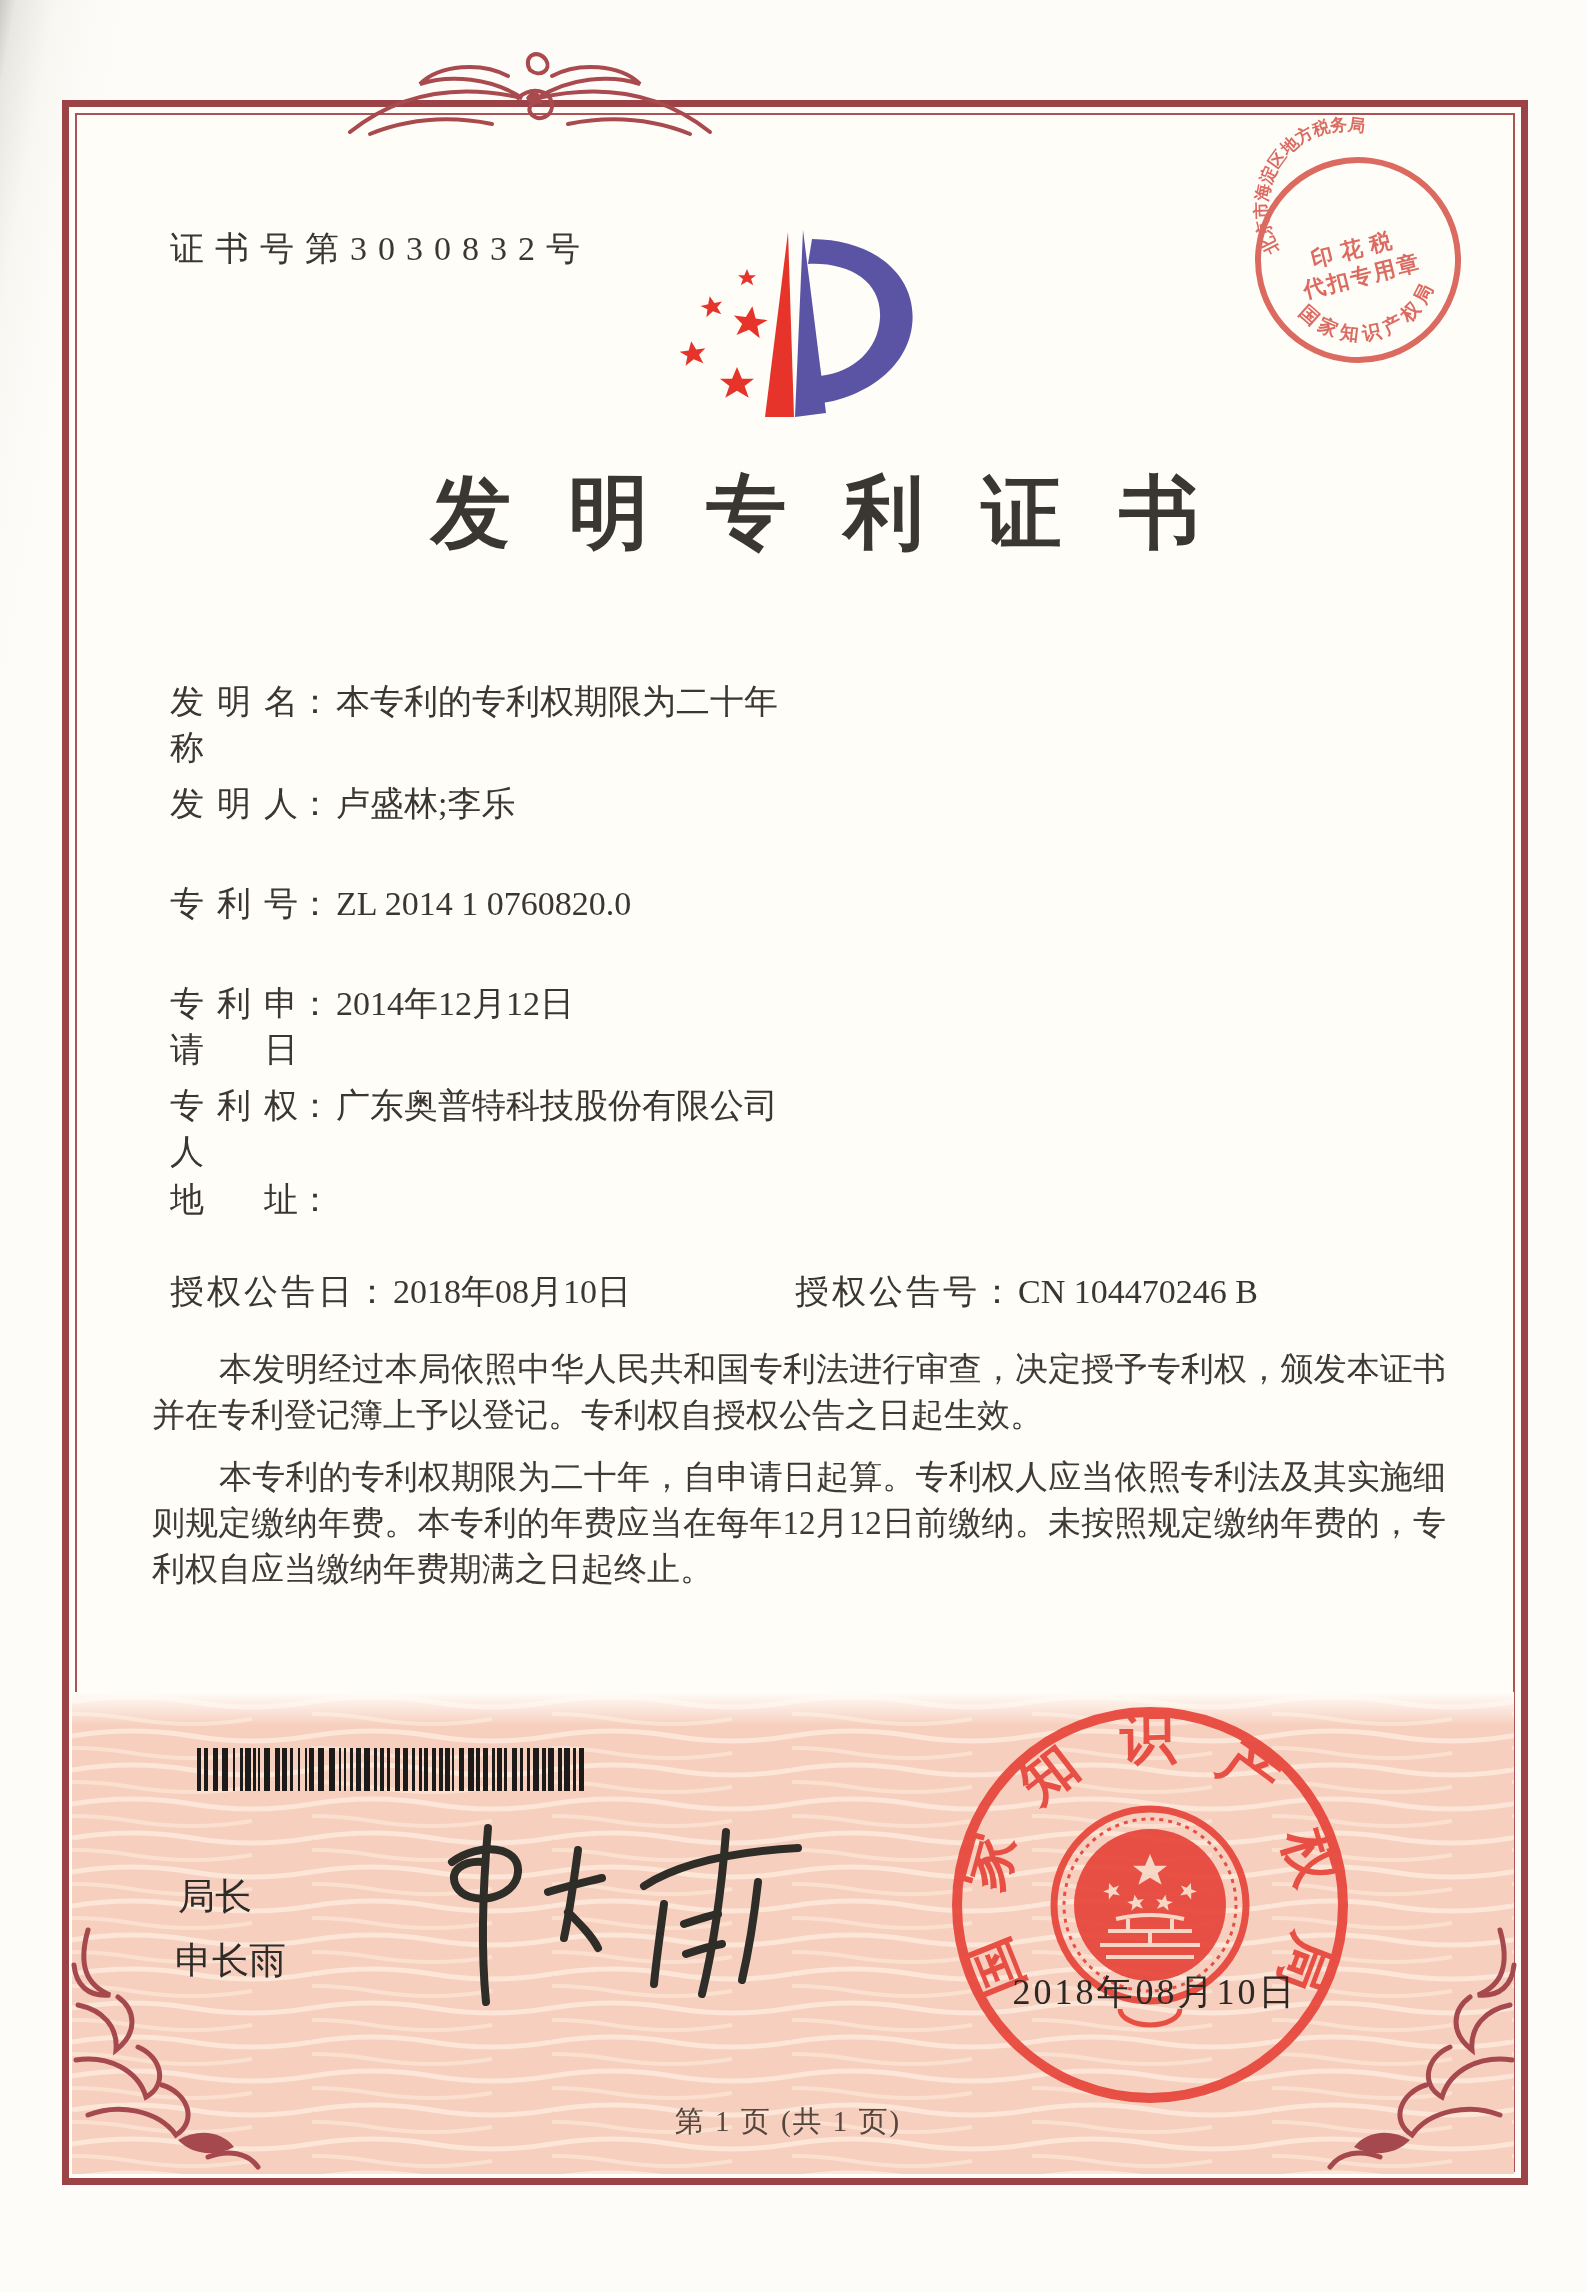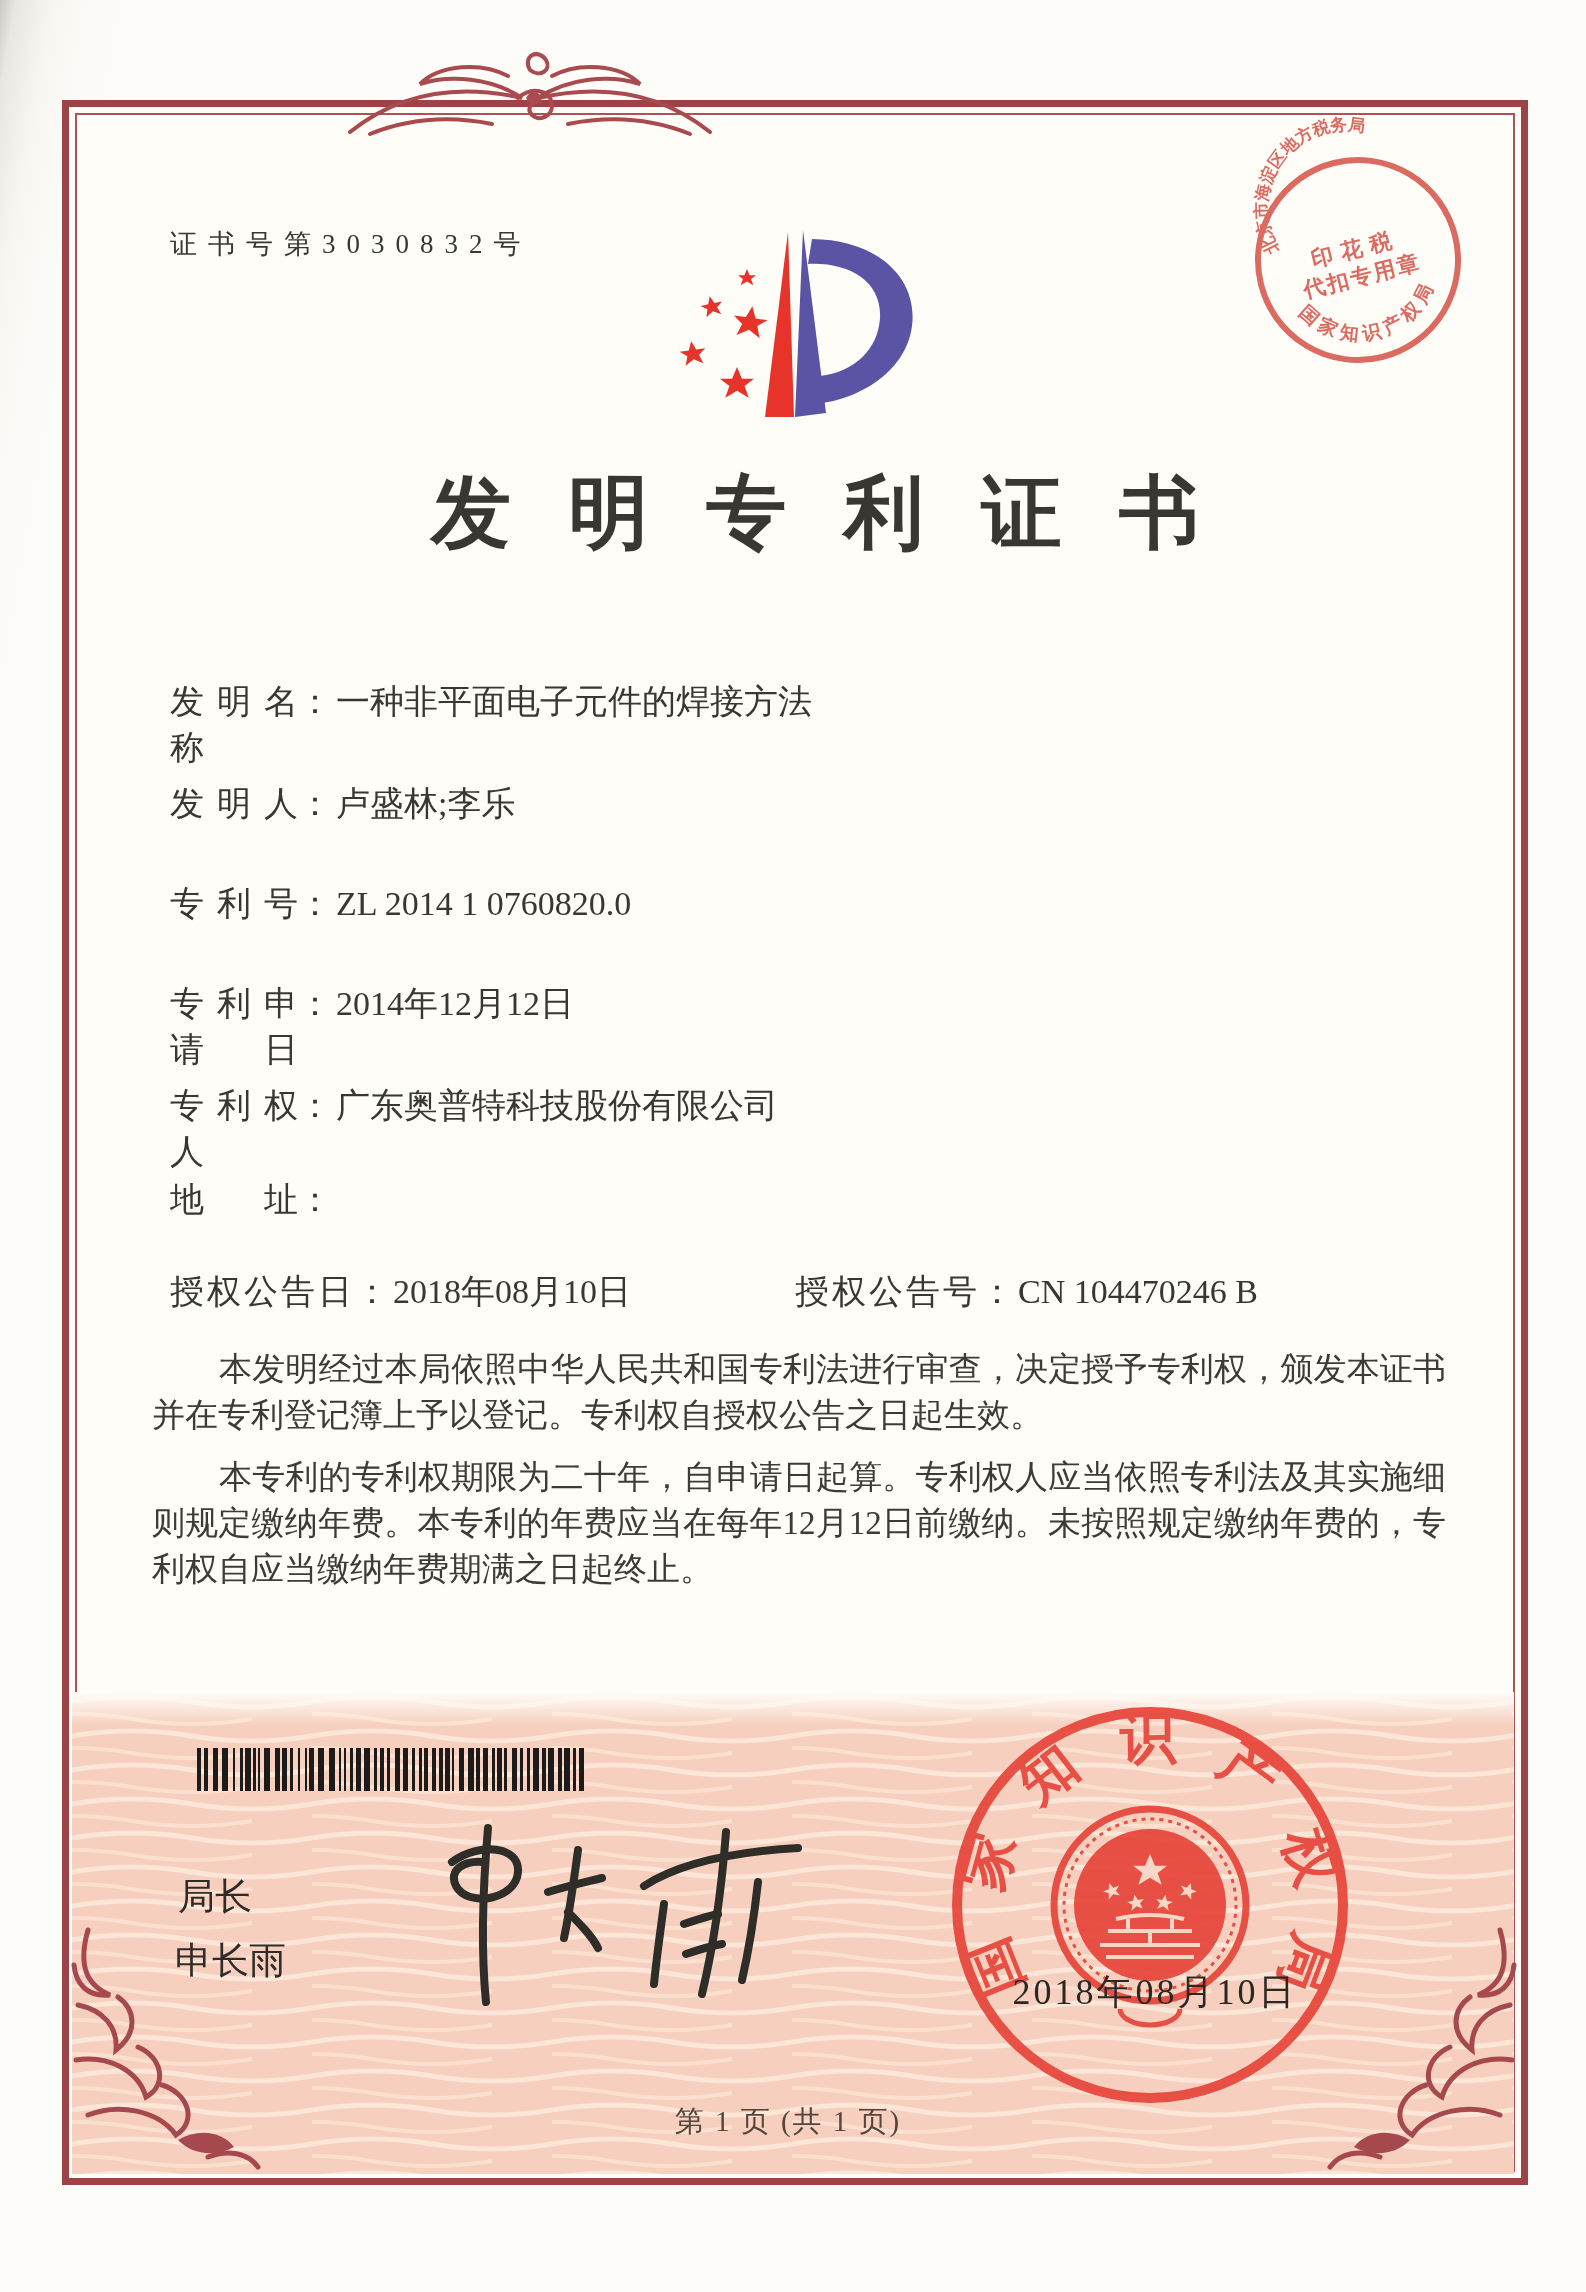--- a/index.html
+++ b/index.html
@@ -6,21 +6,21 @@
   body{width:1586px;height:2292px;background:#ffffff;font-family:"Liberation Serif","DejaVu Serif",serif;}
   .page{position:relative;width:1586px;height:2292px;overflow:hidden;
         background:linear-gradient(100deg,#c9c8c4 0px,#e9e7e2 16px,#f8f7f2 55px,#fdfcf9 120px,#fdfcf9 100%);}
   
   .frame{position:absolute;left:62px;top:100px;width:1452px;height:2071px;
          border:7px solid #9c4347;background:#fffdf8;}
   .frame-inner{position:absolute;left:6px;top:6px;right:6px;bottom:6px;
                border:2px solid #ad5257;pointer-events:none;}
   
   .abs{position:absolute;}
-  .certno{left:170px;top:226px;font-size:27px;letter-spacing:11px;color:#3a3631;}
+  .certno{left:170px;top:226px;font-size:34px;letter-spacing:11px;color:#3a3631;}
   .title{left:62px;top:460px;width:1506px;text-align:center;font-size:80px;
          letter-spacing:.72em;padding-left:.72em;box-sizing:border-box;color:#3a3631;font-weight:bold;}
   .field-row{left:170px;font-size:34px;color:#3a3631;display:flex;align-items:flex-start;line-height:46px;margin-top:11px;}
   .f-label{display:inline-block;width:128px;text-align:justify;text-align-last:justify;}
   .f-colon{width:34px;}
   .f-value{margin-left:4px;}
   .f-value.wrap{width:780px;}
   .grant-label{letter-spacing:3px;}
   .body-text{left:136px;top:1330px;width:1326px;font-size:33px;line-height:46px;
              color:#3f3a35;text-align:justify;}
@@ -94,21 +94,21 @@
         <textPath href="#taxBottom" startOffset="4" textLength="164" lengthAdjust="spacing">国家知识产权局</textPath>
       </text>
     </g>
   </svg>
 
   <div class="abs title">发明专利证书</div>
 
   <div class="abs field-row" style="top:668px;">
     <span class="f-label">发明名称</span>
     <span class="f-colon">：</span>
-    <span class="f-value">一种非平面电子元件的焊接方法</span>
+    <span class="f-value">本专利的专利权期限为二十年</span>
   </div>
   <div class="abs field-row" style="top:770px;">
     <span class="f-label">发明人</span>
     <span class="f-colon">：</span>
     <span class="f-value">卢盛林;李乐</span>
   </div>
   <div class="abs field-row" style="top:870px;">
     <span class="f-label">专利号</span>
     <span class="f-colon">：</span>
     <span class="f-value">ZL 2014 1 0760820.0</span>

